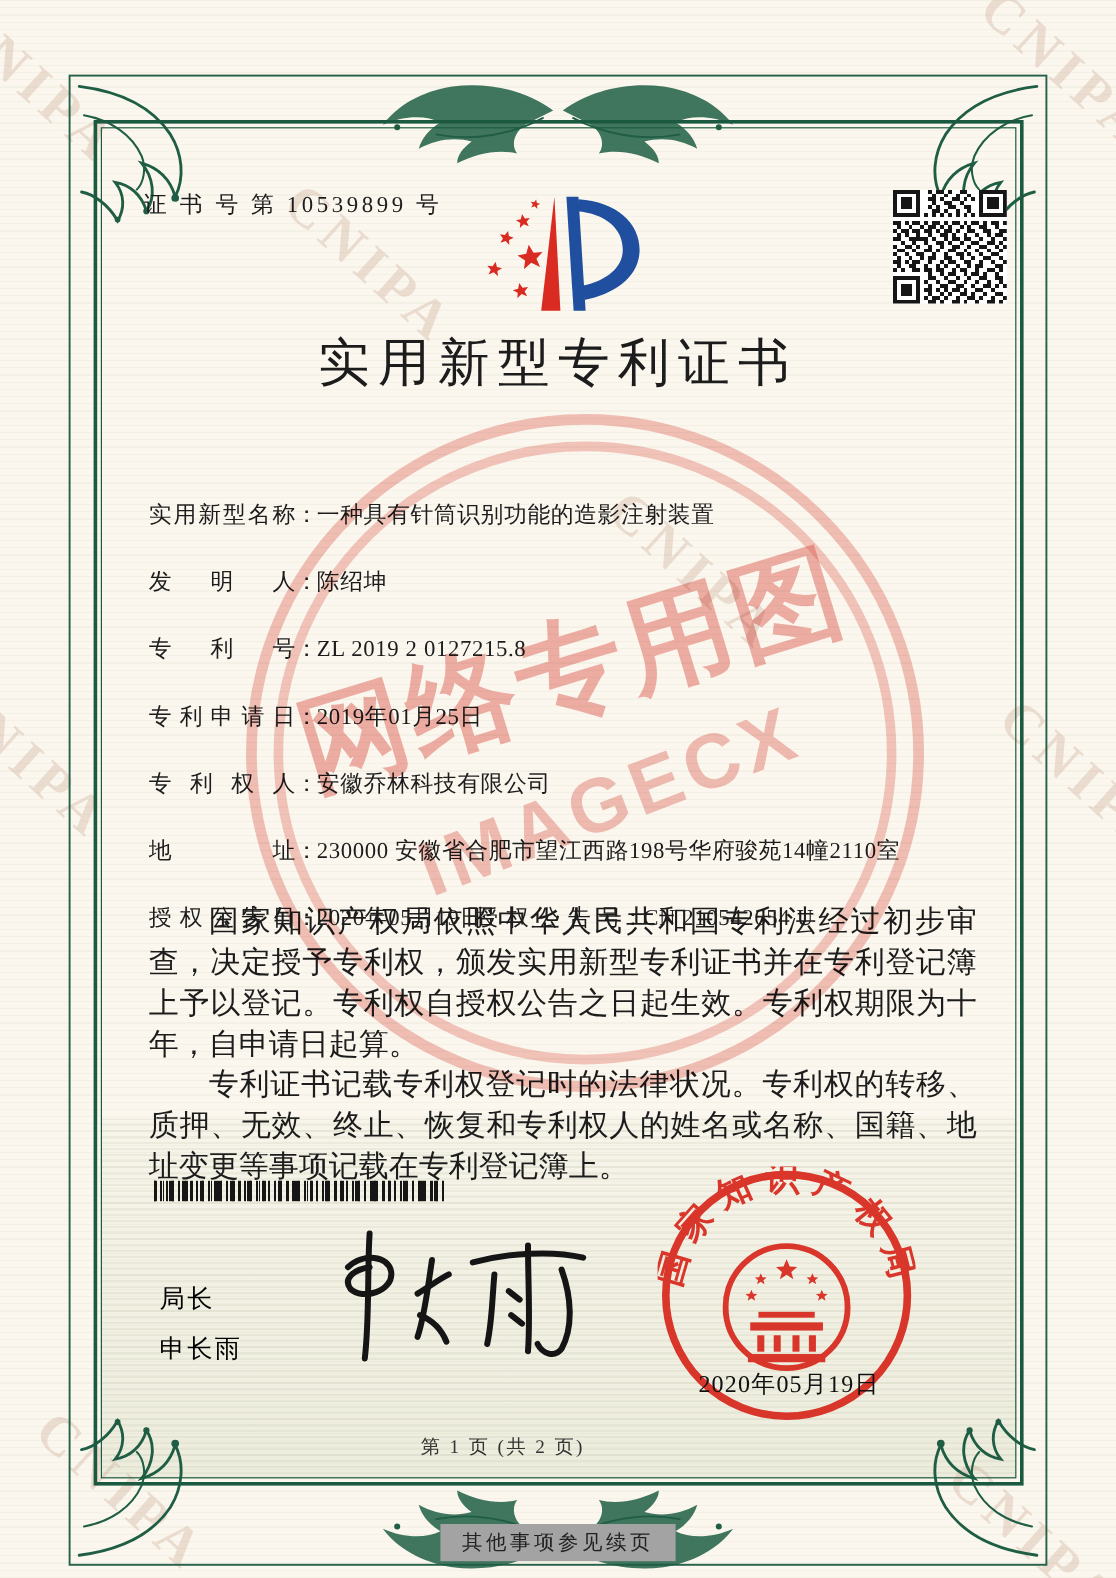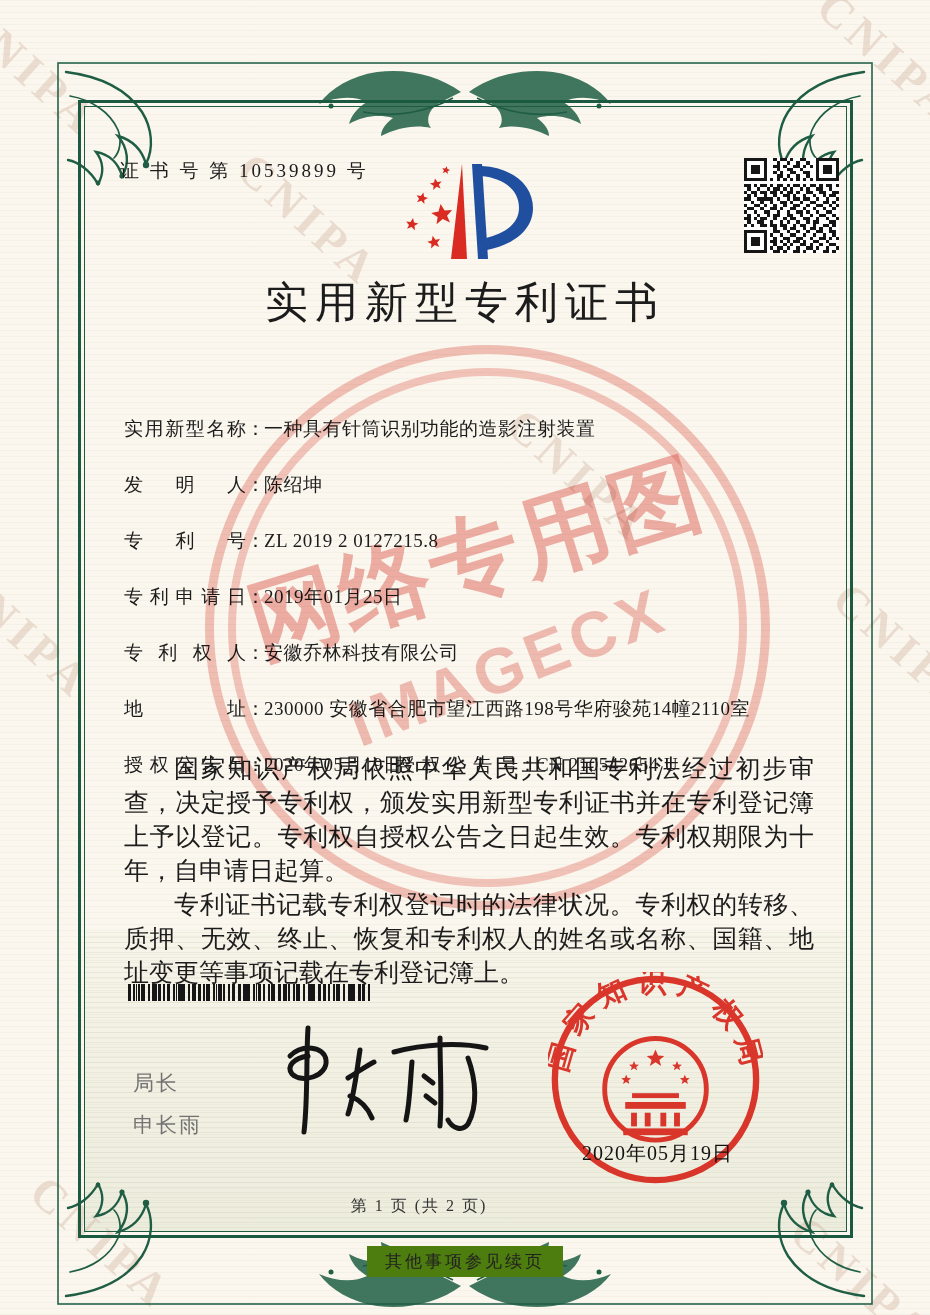--- a/index.html
+++ b/index.html
@@ -64,36 +64,36 @@
   .barcode{
     position:absolute;left:128px;top:984px;width:243px;height:17px;
     background-image:
       repeating-linear-gradient(90deg,#161616 0 2px,transparent 2px 5px),
       repeating-linear-gradient(90deg,#161616 0 1px,transparent 1px 8px),
       repeating-linear-gradient(90deg,#161616 0 3px,transparent 3px 13px);
   }
   .officer{
     position:absolute;left:133px;top:1062px;
     font-family:"Liberation Sans","DejaVu Sans",sans-serif;
-    font-size:21px;line-height:42px;letter-spacing:2px;color:#737373;
+    font-size:21px;line-height:42px;letter-spacing:2px;color:#000000;
   }
   .signature{position:absolute;left:262px;top:1018px;}
   .seal{position:absolute;left:548px;top:972px;width:215px;height:215px;}
   .seal-date{
     position:absolute;left:582px;top:1140px;font-size:20px;letter-spacing:1px;
     color:#111;z-index:7;
   }
   .page-info{
     position:absolute;left:0;top:1196px;width:838px;text-align:center;
     font-size:16px;letter-spacing:2px;color:#333;
   }
   .foot-note-wrap{position:absolute;left:0;top:1246px;width:930px;text-align:center;z-index:6;}
   .foot-note{
-    display:inline-block;background:#4d7c0f;padding:4px 18px;
-    font-size:17px;letter-spacing:3px;color:#222;
+    display:inline-block;background:#a3a3a3;padding:4px 18px;
+    font-size:17px;letter-spacing:3px;color:#222;margin-top:24px;
   }
   
   .wm-red{position:absolute;inset:0;z-index:40;pointer-events:none;mix-blend-mode:multiply;}
   .ring{position:absolute;border-radius:50%;box-sizing:border-box;}
   .ring1{left:205px;top:345px;width:565px;height:565px;border:9px solid rgba(226,104,95,.40);}
   .ring2{left:228px;top:368px;width:519px;height:519px;border:8px solid rgba(226,104,95,.36);}
   .badge-text{
     position:absolute;left:252px;top:566px;transform-origin:0 50%;
     transform:rotate(-17deg);font-size:90px;font-weight:bold;letter-spacing:4px;
     color:rgba(223,95,86,.48);white-space:nowrap;

